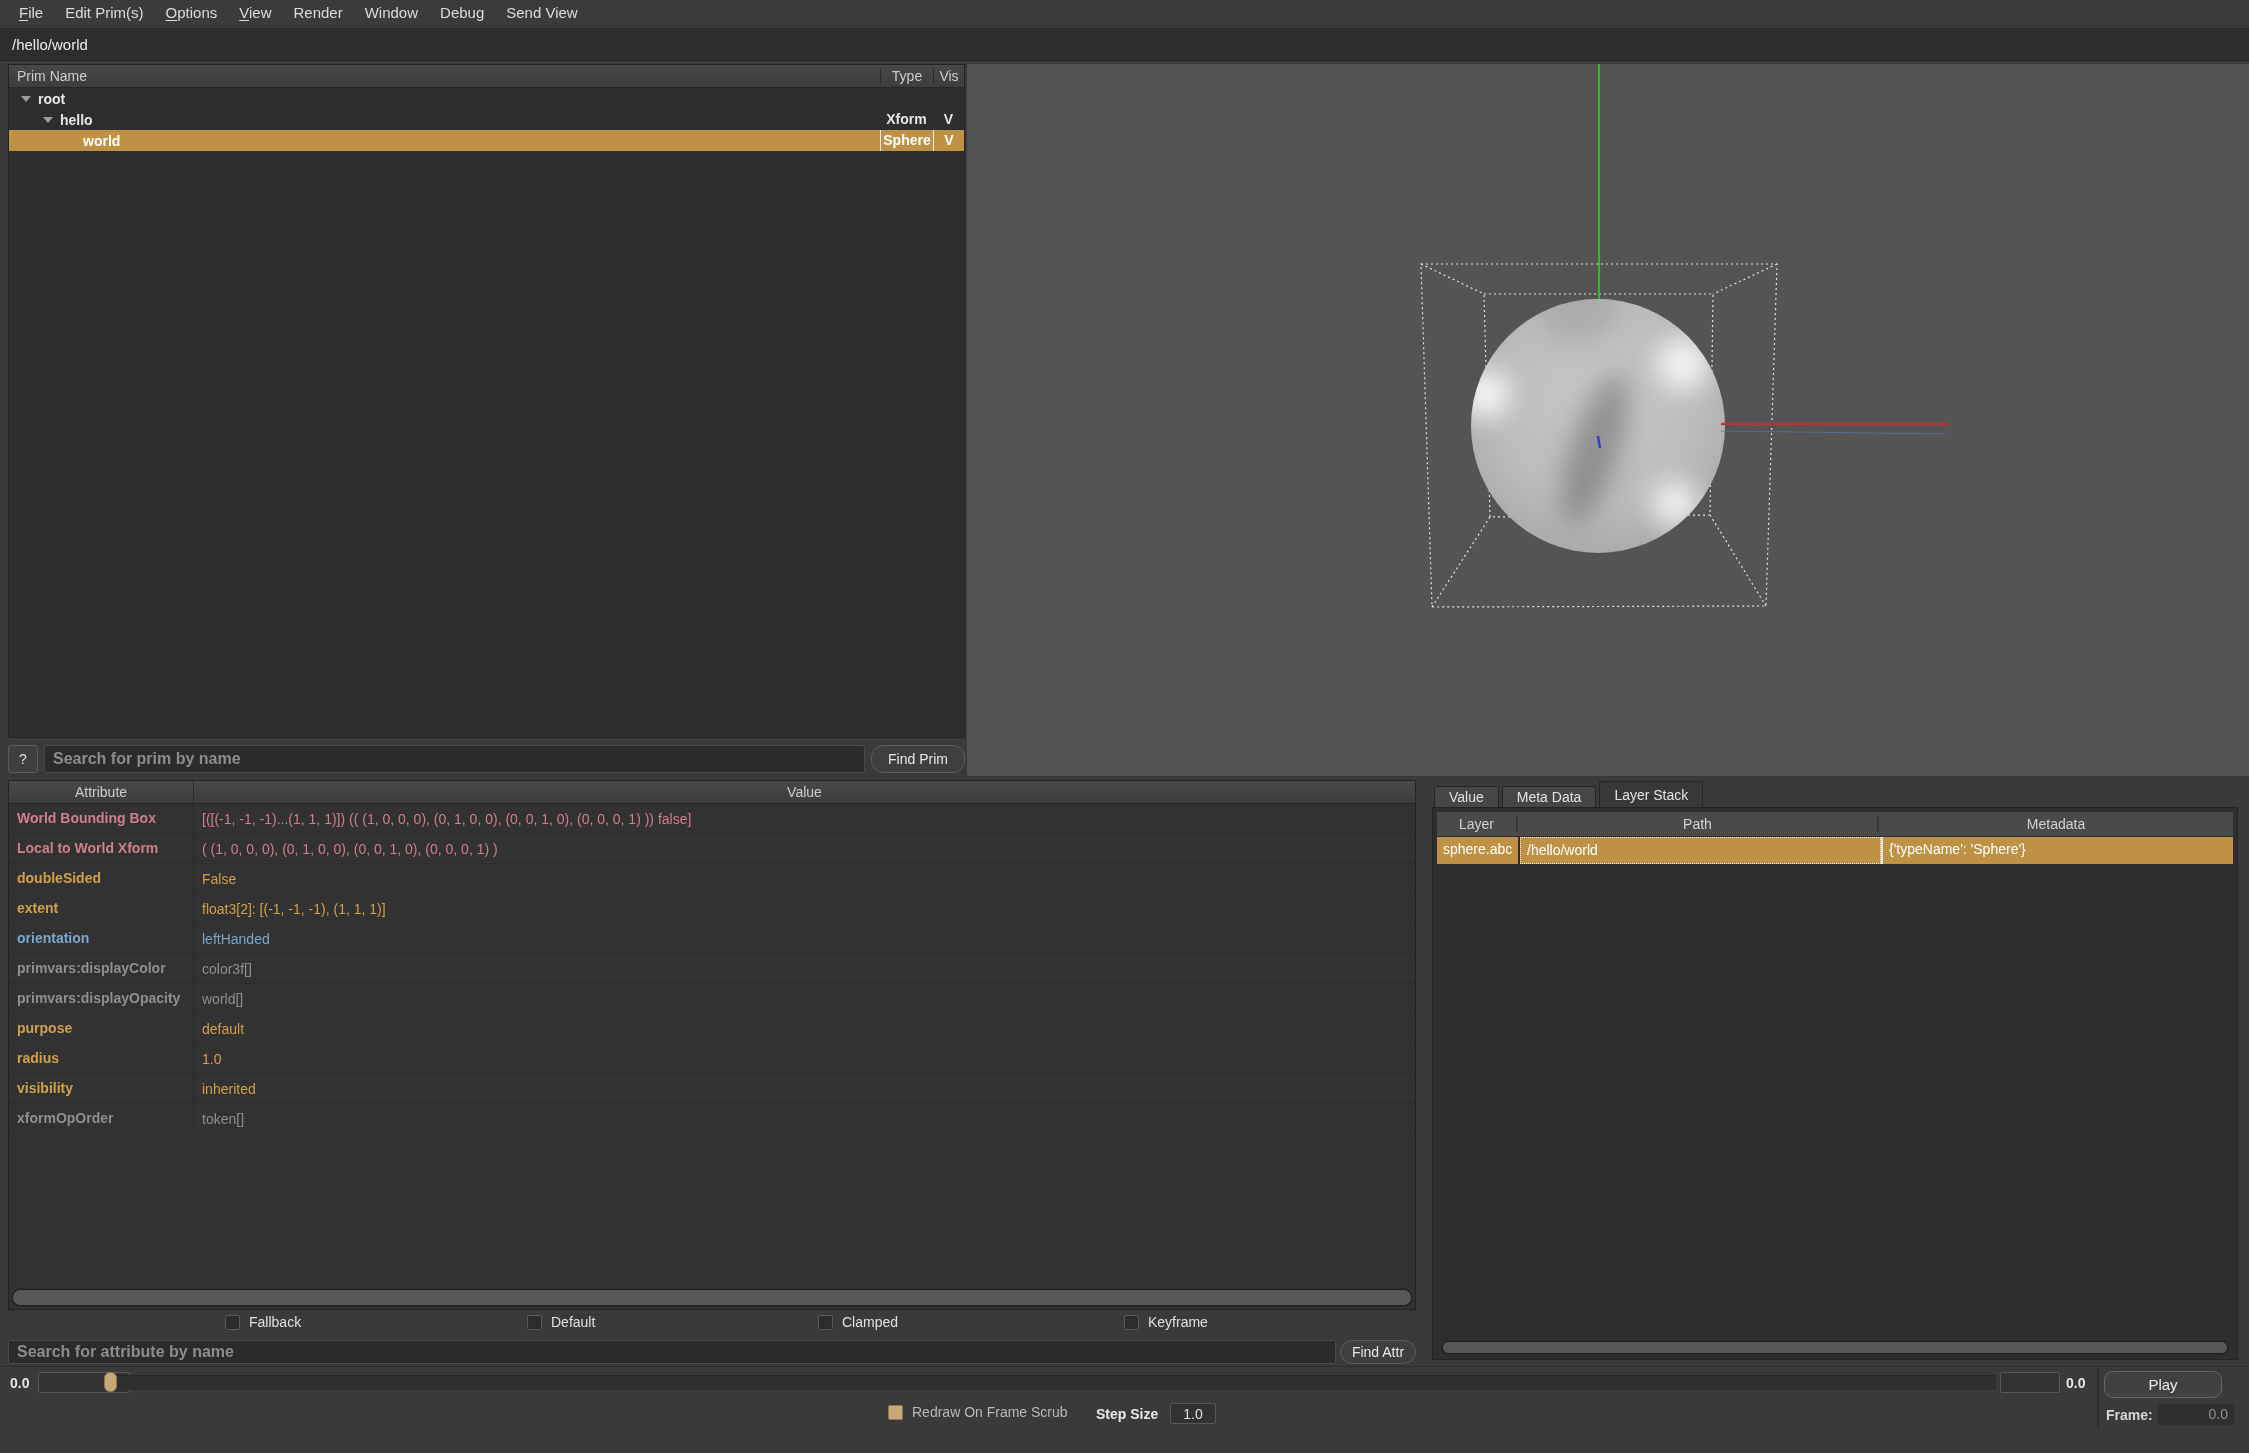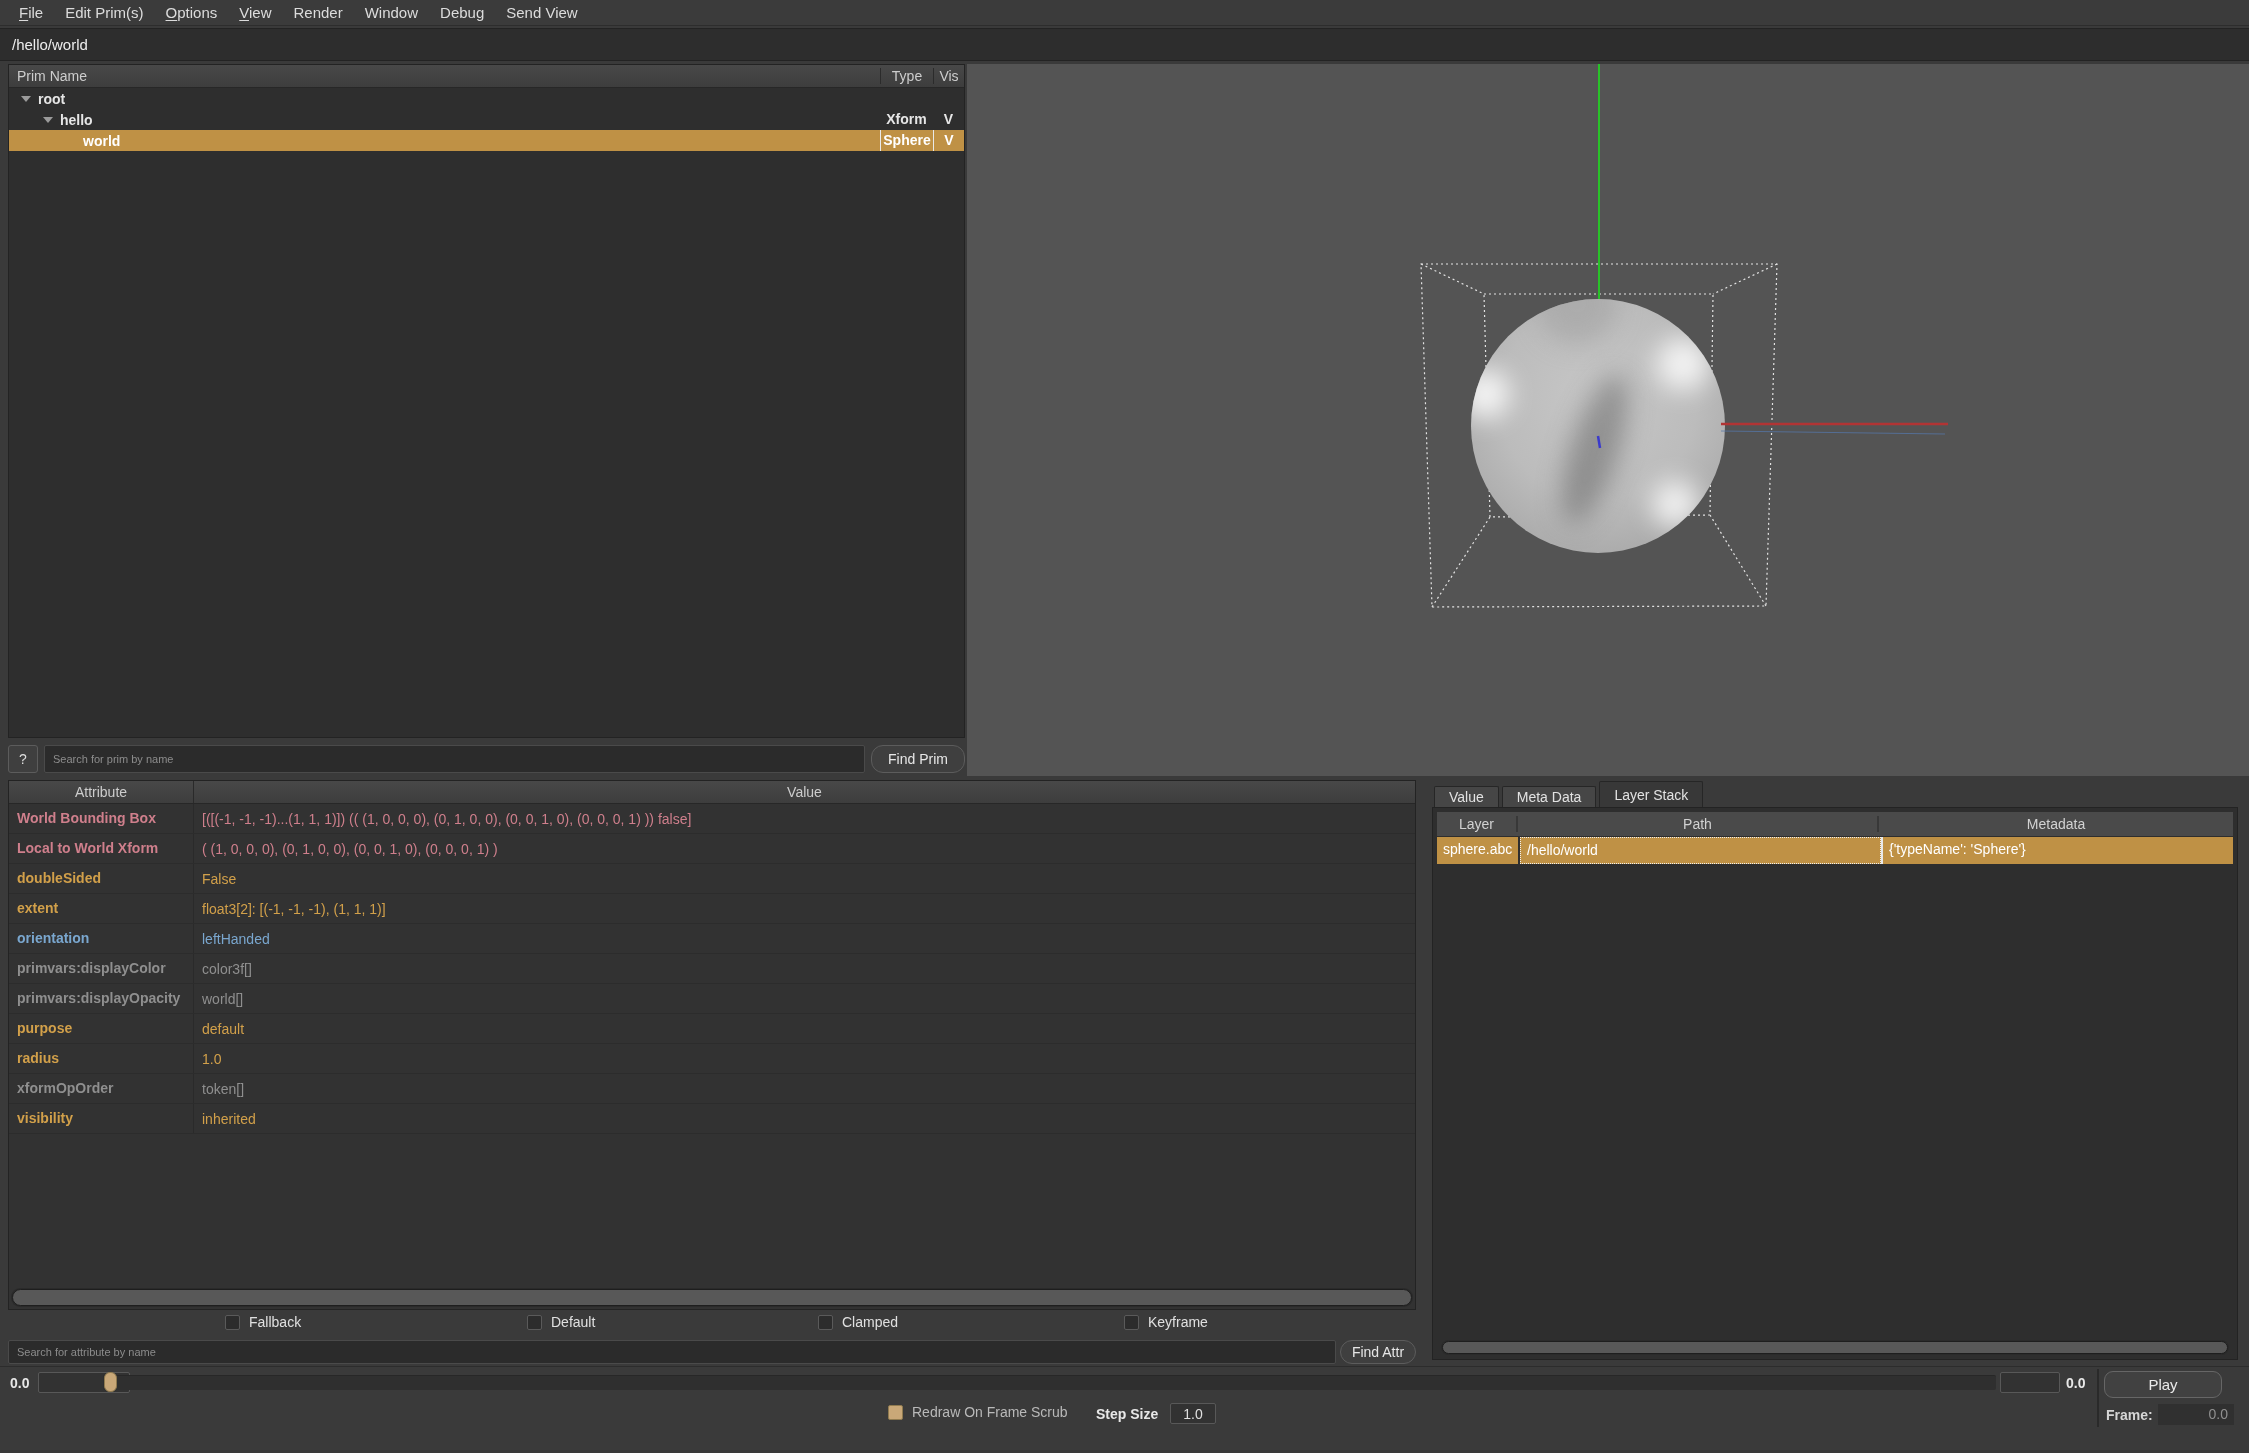--- a/index.html
+++ b/index.html
@@ -45,21 +45,21 @@
     border-top:6px solid #9b9b9b; margin-right:7px; display:inline-block; }
   .ind-root  { padding-left:12px; }
   .ind-hello { padding-left:34px; }
   .ind-world { padding-left:74px; }
   
   .tree-search { position:absolute; left:8px; top:744px; width:957px; height:30px;
     display:flex; align-items:center; gap:6px; }
   .help-btn { width:30px; height:28px; background:#3f3f3f; border:1px solid #5c5c5c; border-radius:3px;
     color:#dddddd; font-size:14px; }
   .ui-input { background:#2b2b2b; border:1px solid #4a4a4a; border-radius:2px; color:#d8d8d8;
-    font-size:11px; font-family:"Liberation Sans",sans-serif; padding:0 8px; }
+    font-size:16px; font-family:"Liberation Sans",sans-serif; padding:0 8px;font-weight:bold; }
   .ui-input::placeholder { color:#8c8c8c; }
   .tree-search .ui-input { flex:1; height:28px; }
   .ui-btn { background:#3f3f3f; border:1px solid #5c5c5c; border-radius:12px; color:#e6e6e6;
     font-size:14px; font-family:"Liberation Sans",sans-serif; }
   .find-prim-btn { width:94px; height:28px; }
   
   .viewport { position:absolute; left:967px; top:64px; width:1282px; height:712px; background:#545454; }
   
   .attr-panel { position:absolute; left:8px; top:780px; width:1408px; height:530px;
     background:#323232; border:1px solid #232323; }
@@ -254,26 +254,26 @@
   </div>
   <div class="attr-row">
     <div class="an c-gold">purpose</div>
     <div class="av c-gold">default</div>
   </div>
   <div class="attr-row">
     <div class="an c-gold">radius</div>
     <div class="av c-gold">1.0</div>
   </div>
   <div class="attr-row">
+    <div class="an c-gold">visibility</div>
+    <div class="av c-gold">inherited</div>
+  </div>
+  <div class="attr-row">
     <div class="an c-gray">xformOpOrder</div>
     <div class="av c-gray">token[]</div>
-  </div>
-  <div class="attr-row">
-    <div class="an c-gold">visibility</div>
-    <div class="av c-gold">inherited</div>
   </div>
   <div class="hscroll attr-hscroll">
       <div class="thumb"></div>
     </div>
 </div>
 
 <div class="attr-checks">
   <div class="chk-group" style="left:217px">
     <span class="chk-box"></span>
     <span class="chk-label">Fallback</span>

